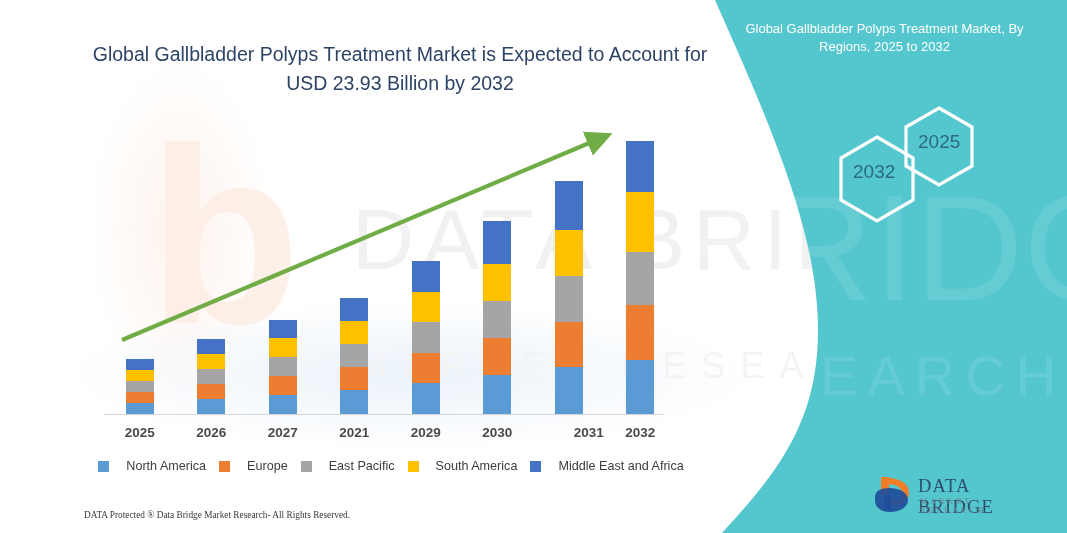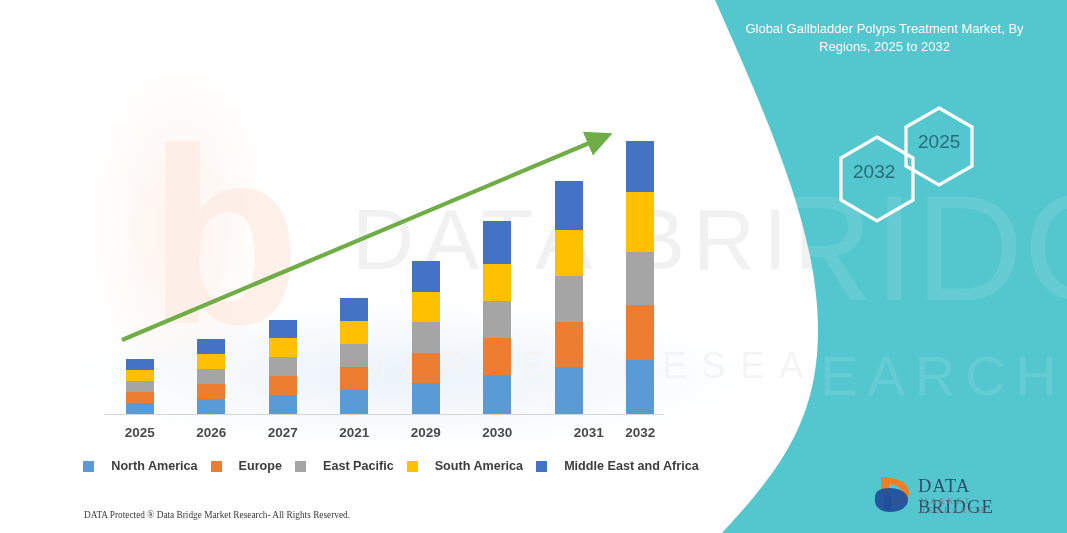--- a/index.html
+++ b/index.html
@@ -97,21 +97,21 @@
     font-size: 13.5px; font-weight: 700; color: #4a4a4a;
   }
 
   
   .legend {
     position: absolute; left: 98px; top: 459px; width: 586px;
     display: flex; align-items: center; justify-content: center; gap: 13px;
   }
   .legend-item { display: flex; align-items: center; gap: 5px; }
   .legend-swatch { width: 11px; height: 11px; flex: 0 0 auto; }
-  .legend-label { font-size: 12.6px; font-weight: 700; color: #3d3d3d; white-space: nowrap; margin-left: 12px; }
+  .legend-label { font-size: 12.6px; font-weight: 400; color: #3d3d3d; white-space: nowrap; margin-left: 12px; }
 
   
   .footer-left {
     position: absolute; left: 84px; top: 510px;
     font-family: "Liberation Serif", serif; font-size: 9.3px; color: #3a3a3a;
     white-space: nowrap;
   }
   .footer-right {
     position: absolute; left: 400px; top: 510px;
     font-family: "Liberation Serif", serif; font-size: 9.3px; color: #3a3a3a;
@@ -124,20 +124,21 @@
 <div id="root">
 
   <div class="wm-wrap">
     <div class="wm-shade2"></div>
     <div class="wm-shade"></div>
     <div class="wm-b">b</div>
     <div class="wm-main">DATA BRIDGE</div>
     <div class="wm-sub">MARKET RESEARCH</div>
   </div>
 
+  <div class="chart-title">Global Gallbladder Polyps Treatment Market is Expected to Account for USD 23.93 Billion by 2032</div>
 
   <div class="plot">
     <div class="bar-holder" id="bars">
         <div class="bar" style="left: 125.75px;">
           <div class="seg" title="Middle East and Africa 2025" style="height: 11px; background: rgb(68, 114, 196);"></div>
           <div class="seg" title="South America 2025" style="height: 11px; background: rgb(255, 192, 0);"></div>
           <div class="seg" title="Asia Pacific 2025" style="height: 11px; background: rgb(165, 165, 165);"></div>
           <div class="seg" title="Europe 2025" style="height: 11px; background: rgb(237, 125, 49);"></div>
           <div class="seg" title="North America 2025" style="height: 11px; background: rgb(91, 155, 213);"></div>
         </div>

